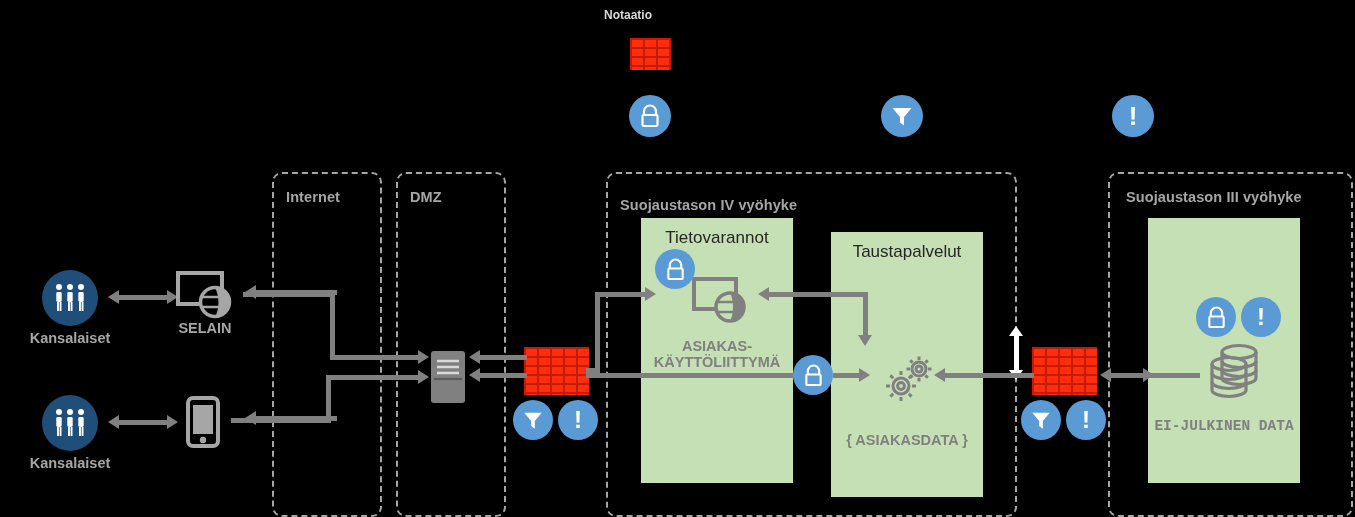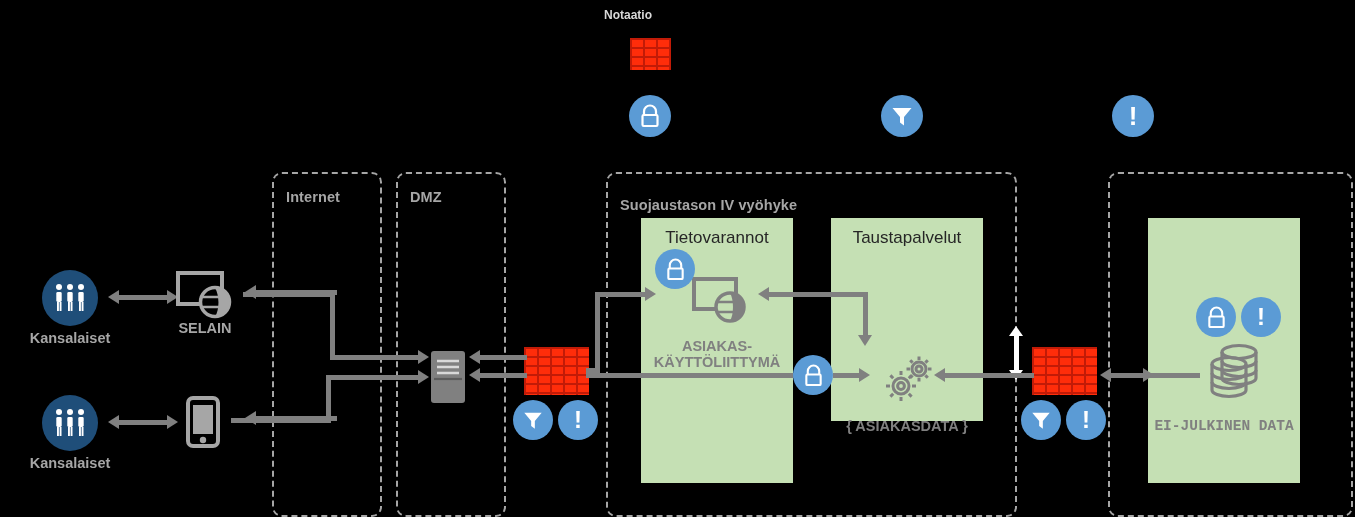--- a/index.html
+++ b/index.html
@@ -151,20 +151,21 @@
   <div class="zone" style="left:272px;top:172px;width:110px;height:345px;"></div>
   <div class="zone-label" style="left:286px;top:189px;">Internet</div>
 
   <div class="zone" style="left:396px;top:172px;width:110px;height:345px;"></div>
   <div class="zone-label" style="left:410px;top:189px;">DMZ</div>
 
   <div class="zone" style="left:606px;top:172px;width:411px;height:345px;"></div>
   <div class="zone-label" style="left:620px;top:189px;margin-top:8px;">Suojaustason IV vyöhyke</div>
 
   <div class="zone" style="left:1108px;top:172px;width:245px;height:345px;"></div>
+  <div class="zone-label" style="left:1126px;top:189px;">Suojaustason III vyöhyke</div>
 
   <div class="gbox" style="left:641px;top:218px;width:152px;height:265px;">
     <div class="gbox-title">Tietovarannot</div>
     <div class="gbox-caption" style="top:120px;">ASIAKAS-
 KÄYTTÖLIITTYMÄ</div>
   </div>
 
   <div class="abs" style="left:692px;top:277px;">
     <svg width="56" height="46" viewBox="0 0 56 46" aria-hidden="true">
       <rect x="2" y="2" width="42" height="30" fill="none" stroke="#808080" stroke-width="4"></rect>
@@ -174,21 +175,21 @@
     </svg>
   </div>
 
   <div class="badge" style="left:655px;top:249px;width:40px;height:40px;">
     <svg width="21" height="23" viewBox="0 0 22 24" aria-hidden="true">
       <path d="M5 11 V7.5 A6 6 0 0 1 17 7.5 V11" fill="none" stroke="#fff" stroke-width="2.2"></path>
       <rect x="3.5" y="11" width="15" height="11" rx="1.2" fill="none" stroke="#fff" stroke-width="2.2"></rect>
     </svg>
   </div>
 
-  <div class="gbox" style="left:831px;top:218px;width:152px;height:203px;">
+  <div class="gbox" style="left:831px;top:232px;width:152px;height:265px;">
     <div class="gbox-title">Taustapalvelut</div>
     <div class="gbox-caption" style="top:200px;">{ ASIAKASDATA }</div>
   </div>
 
   <div class="abs" style="left:880px;top:355px;">
     <svg width="56" height="50" viewBox="0 0 56 50" aria-hidden="true">
       <g fill="none" stroke="#808080" stroke-width="3">
         <circle cx="21" cy="31" r="8"></circle>
         <circle cx="21" cy="31" r="3.4"></circle>
         <path d="M21 20 v-4 M21 42 v4 M10 31 h-4 M32 31 h4 M13.2 23.2 l-2.8 -2.8 M28.8 38.8 l2.8 2.8 M28.8 23.2 l2.8 -2.8 M13.2 38.8 l-2.8 2.8"></path>

